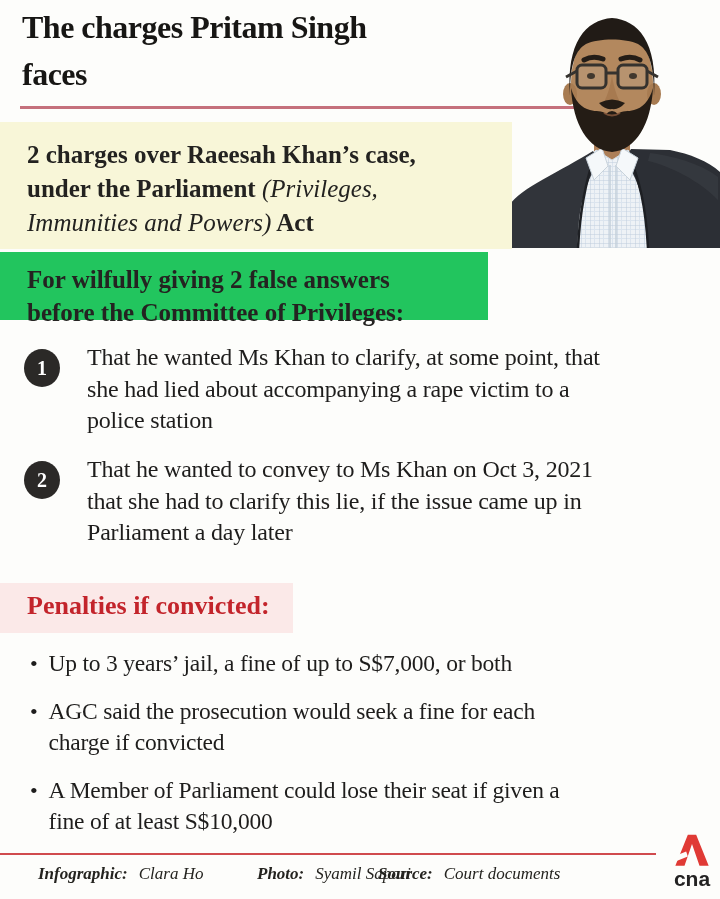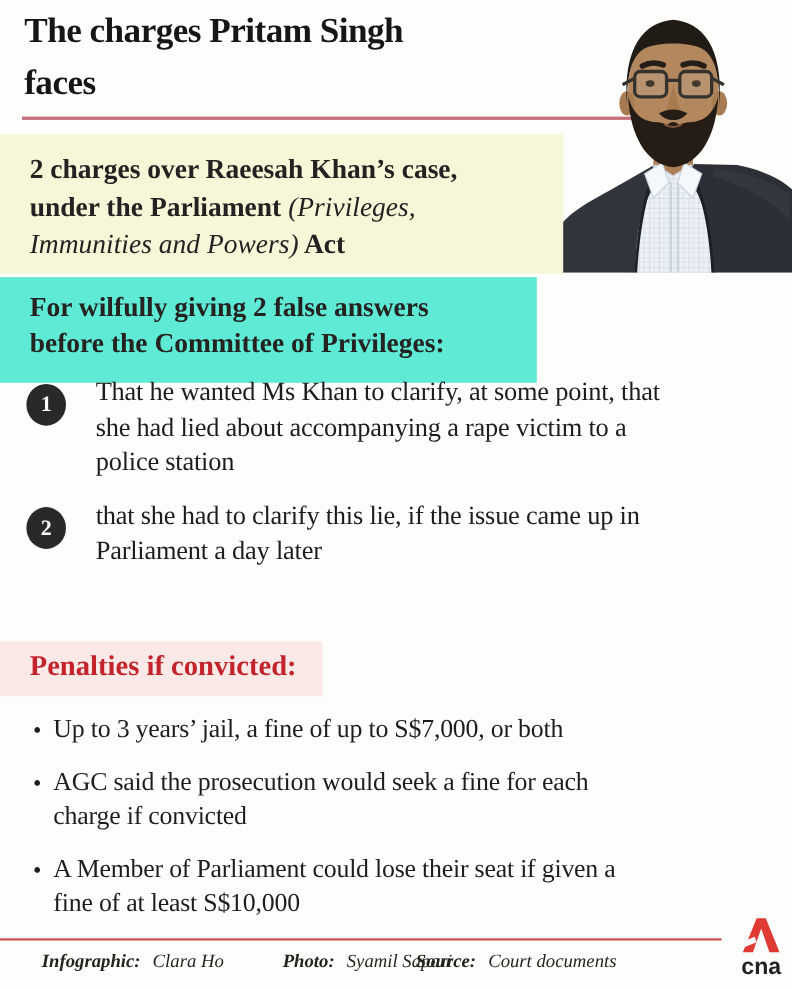--- a/index.html
+++ b/index.html
@@ -27,22 +27,22 @@
   }
   .charge-box .txt {
     position:absolute; left:27px; top:16px;
     font-size:25px; line-height:34px; font-weight:700; color:#232220;
   }
   .charge-box .line { display:block; }
   .charge-box .it { font-style:italic; font-weight:400; }
   .charge-box .b { font-weight:700; font-style:normal; }
   
   .offence-box {
-    position:absolute; left:0; top:252px; width:488px; height:96px;
-    background:#5eead4;
+    position:absolute; left:0; top:252px; width:488px; height:68px;
+    background:#22c55e;
   }
   .offence-box .txt {
     position:absolute; left:27px; top:11px;
     font-size:25px; line-height:33px; font-weight:700; color:#242321;
   }
   .offence-box .line { display:block; }
   
   .charge-item { position:absolute; left:24px; display:flex; gap:27px; width:676px; }
   .charge-item.c1 { top:342px; }
   .charge-item.c2 { top:454px; }
@@ -171,20 +171,21 @@
     <div class="charge-text">
       <span>That he wanted Ms Khan to clarify, at some point, that</span>
       <span>she had lied about accompanying a rape victim to a</span>
       <span>police station</span>
     </div>
   </div>
 
   <div class="charge-item c2">
     <div class="num-circle">2</div>
     <div class="charge-text">
+      <span>That he wanted to convey to Ms Khan on Oct 3, 2021</span>
       <span>that she had to clarify this lie, if the issue came up in</span>
       <span>Parliament a day later</span>
     </div>
   </div>
 
   <div class="penalty-box">
     <div class="txt">Penalties if convicted:</div>
   </div>
 
   <div class="bullets">

